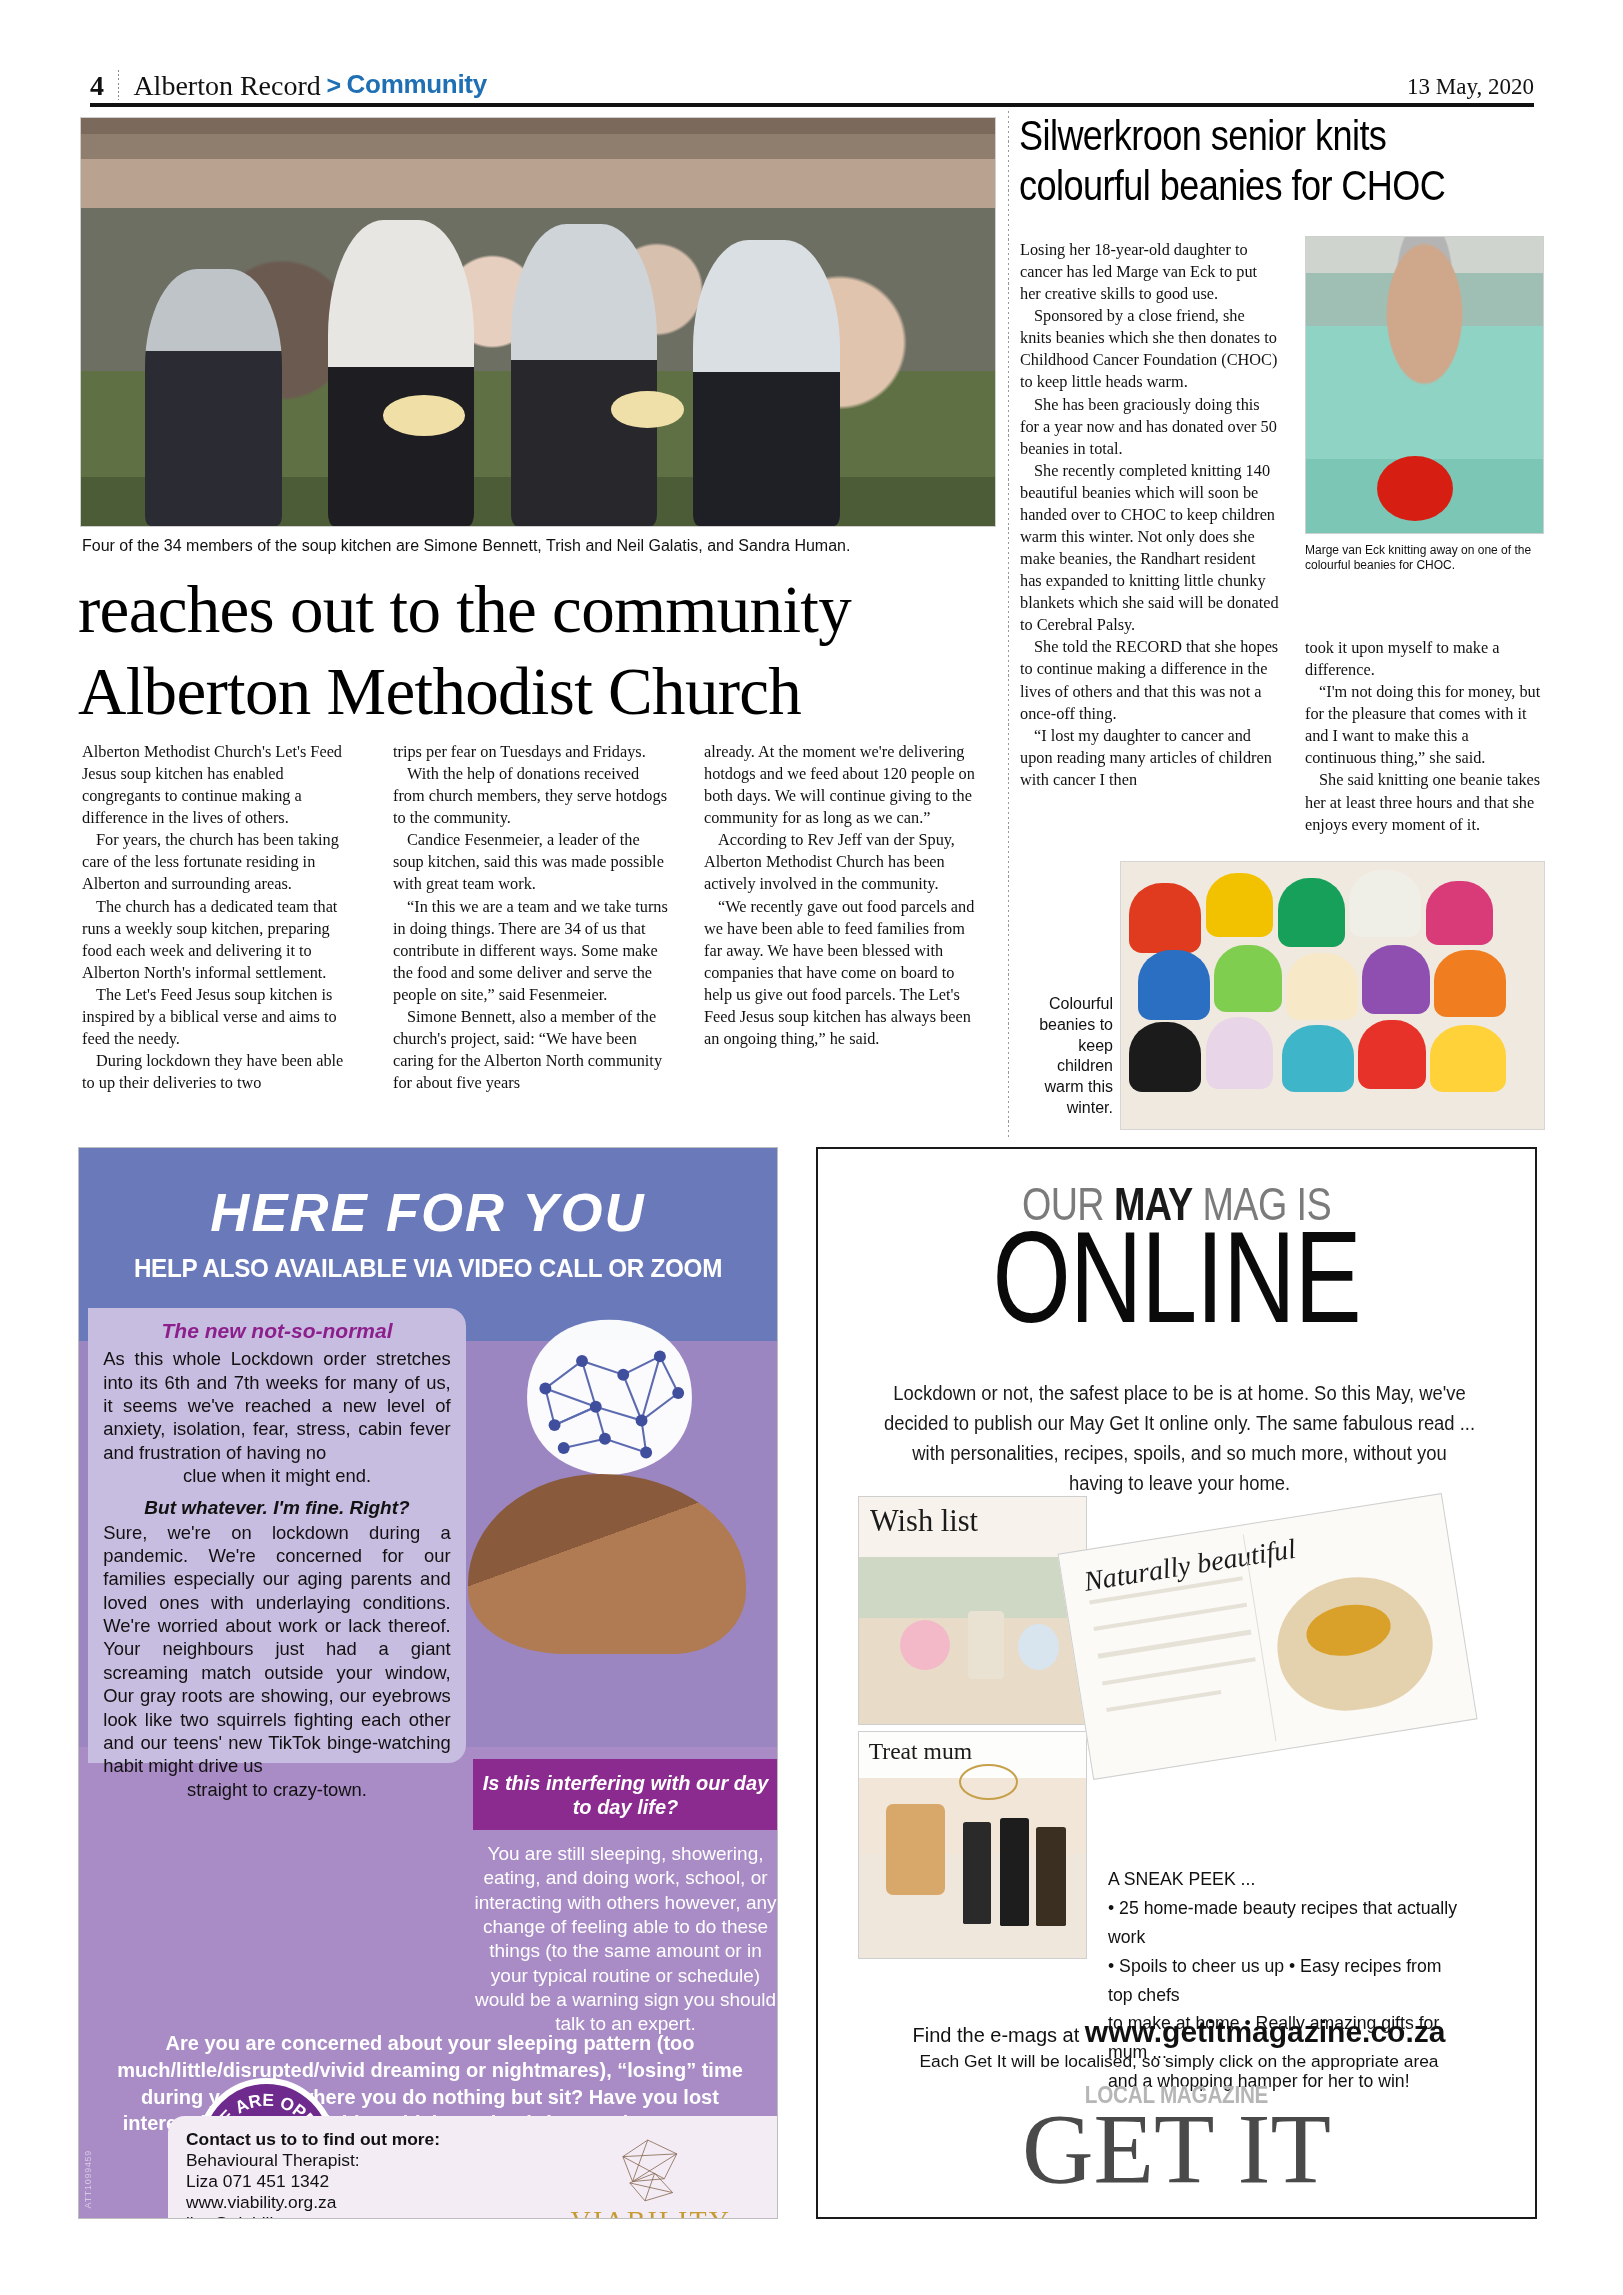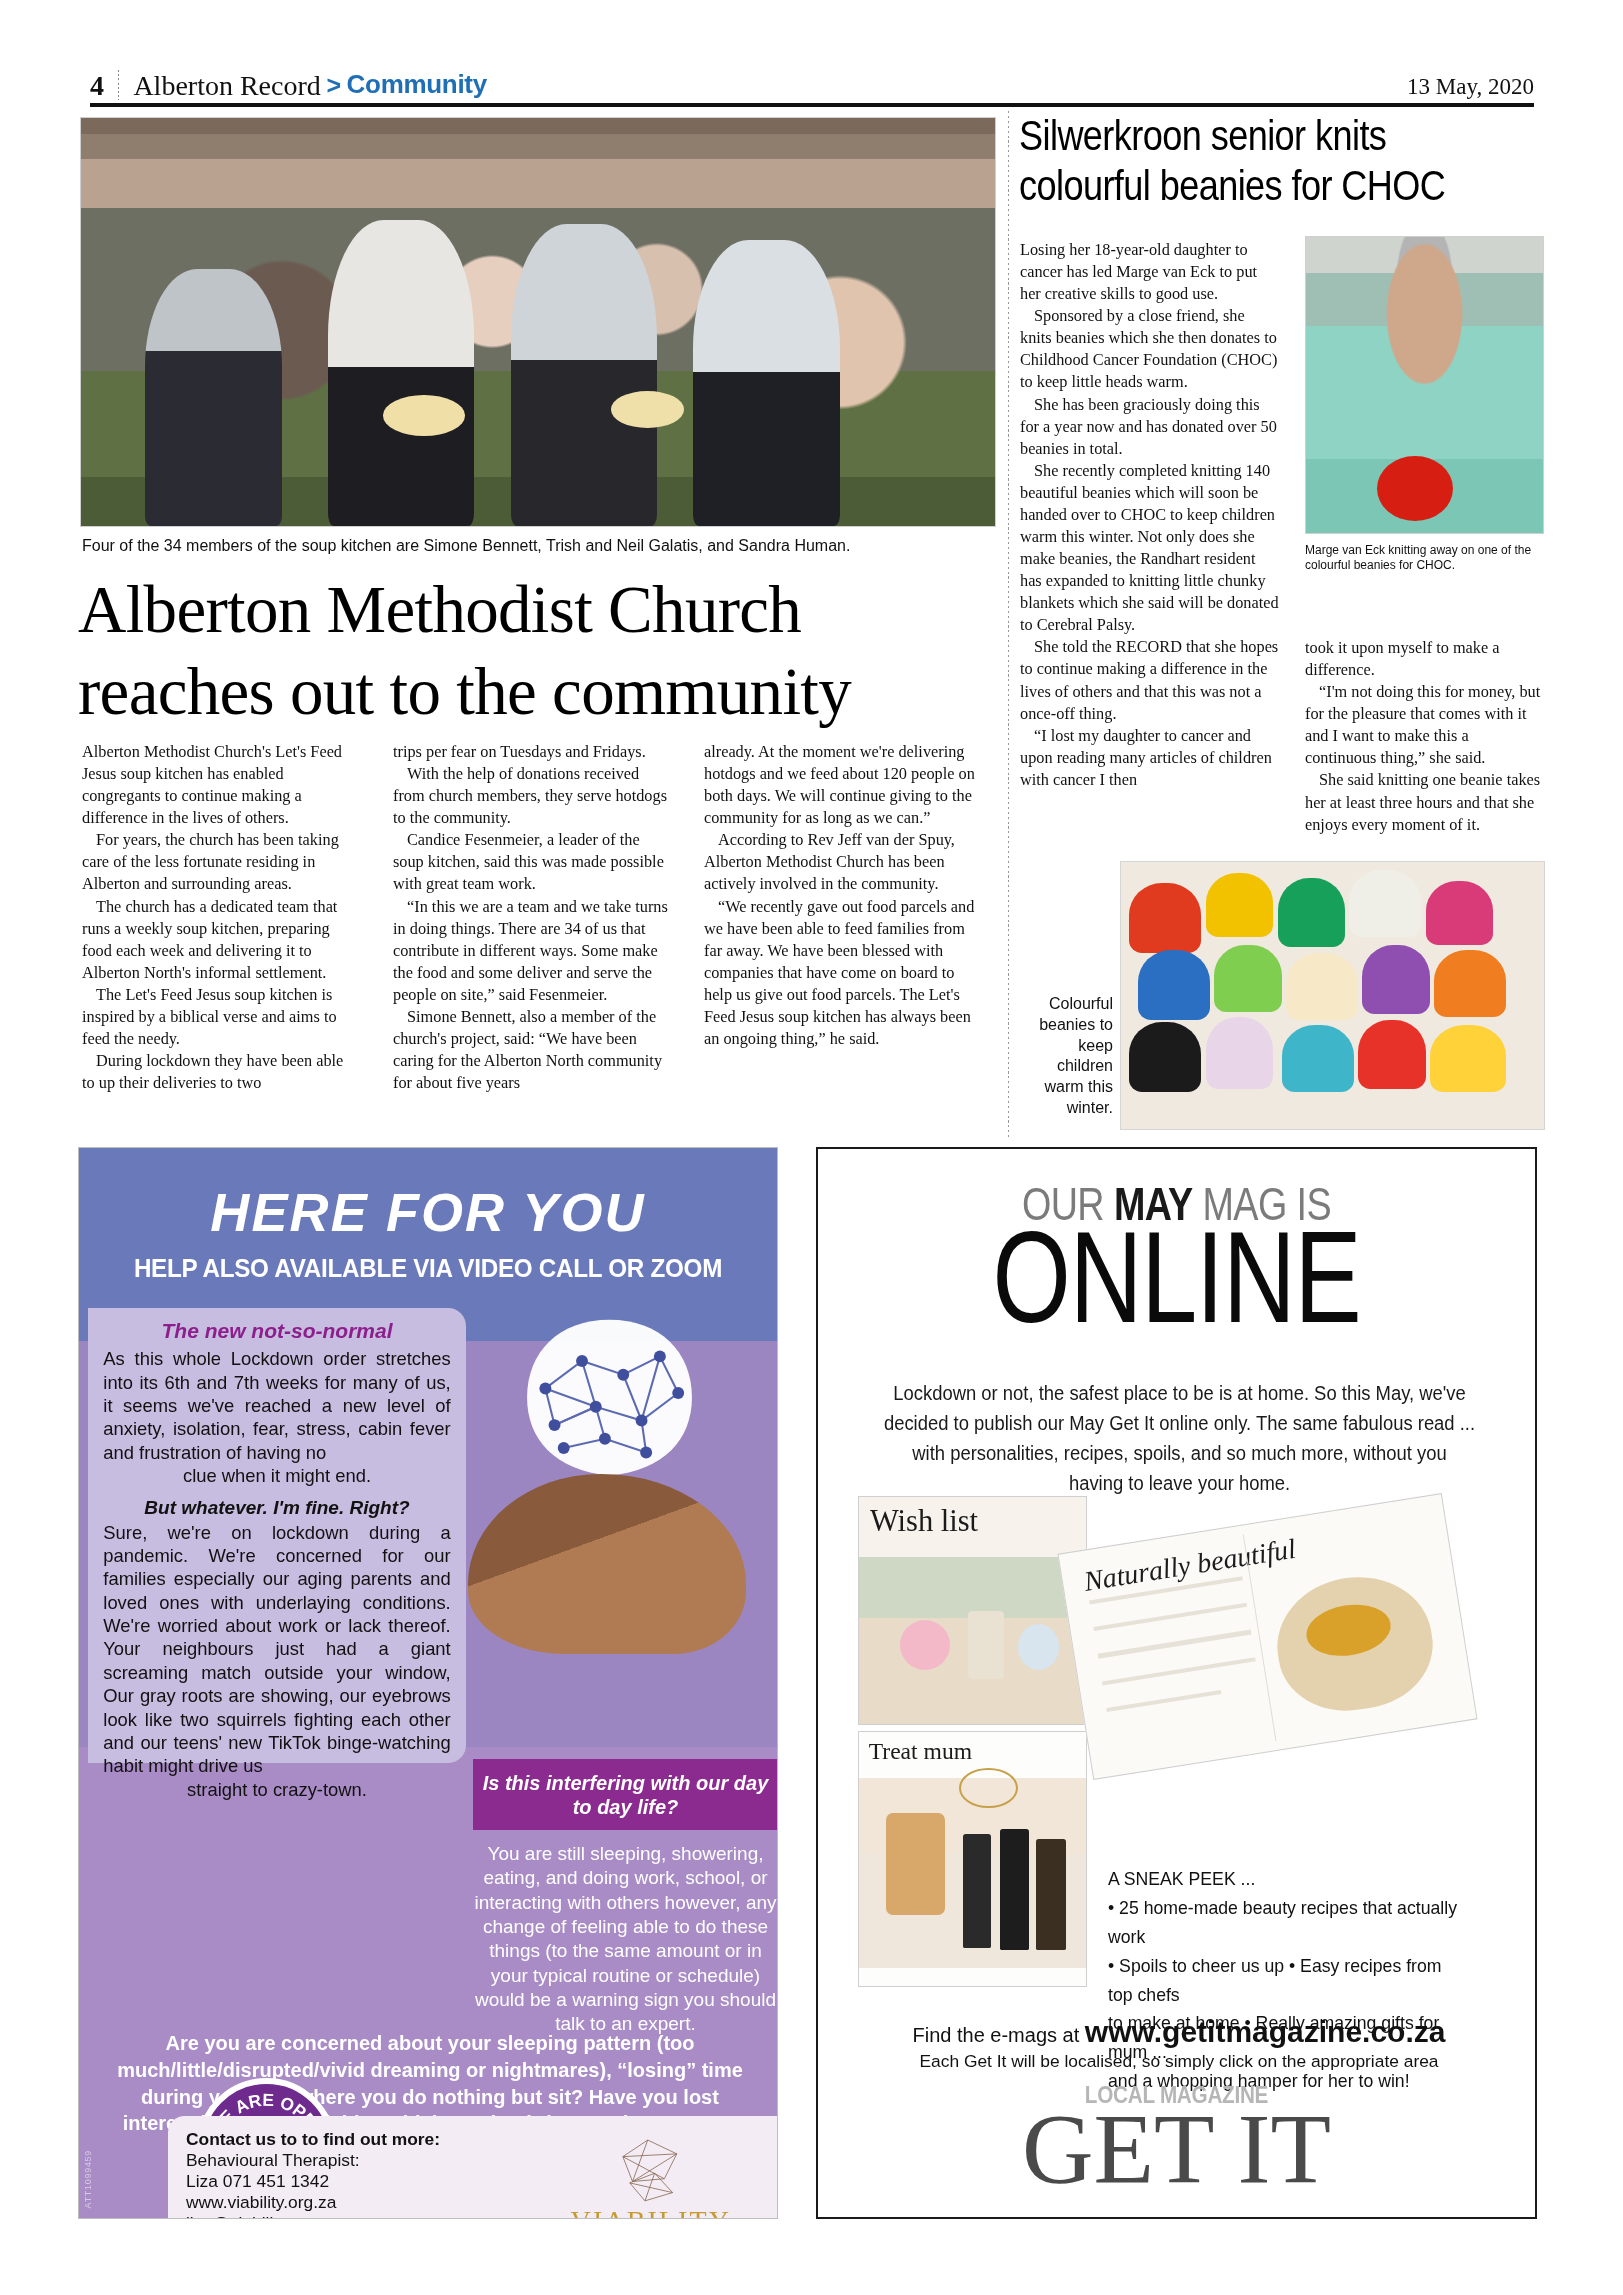--- a/index.html
+++ b/index.html
@@ -142,21 +142,21 @@
   .online { position:absolute; left:0; top:64px; width:100%; text-align:center;
     font-family:"Liberation Sans",sans-serif; font-size:129px; font-weight:400; color:#0a0a0a;
     line-height:1; transform:scaleX(0.78); letter-spacing:-1.4px; }
   .ar-intro { position:absolute; left:49px; top:229px; width:625px; text-align:center;
     font-family:"Liberation Sans",sans-serif; font-size:19.4px; line-height:1.55; color:#1a1a1a;
     transform:scaleX(0.95); }
 
   .mag-stack { position:absolute; left:40px; top:347px; width:639px; height:472px; }
   .mag-a { position:absolute; left:0; top:0; width:229px; height:229px; background:#f7f3ec;
     border:0.7px solid #cfcfcf; overflow:hidden; }
-  .mag-b { position:absolute; left:0; top:235px; width:229px; height:256px; background:#fdfdfb;
+  .mag-b { position:absolute; left:0; top:235px; width:229px; height:228px; background:#fdfdfb;
     border:0.7px solid #cfcfcf; overflow:hidden; }
   .mag-c { position:absolute; left:215px; top:26px; width:389px; height:229px;
     background:#fbfaf6; border:0.7px solid #cfcfcf; transform:rotate(-9deg); overflow:hidden; }
   .mag-title-a { font-family:"Liberation Serif",serif; font-size:30.5px; color:#1b1b1b; padding:7px 0 0 11px; }
   .mag-title-b { font-family:"Liberation Serif",serif; font-size:23.6px; color:#1b1b1b; padding:5.6px 0 0 9.7px; }
   .mag-title-c { font-family:"Liberation Serif",serif; font-style:italic; font-size:28px; color:#1b1b1b;
     padding:15.3px 0 0 21px; }
 
   .sneak { position:absolute; left:290px; top:716px; width:389px;
     font-family:"Liberation Sans",sans-serif; font-size:19px; line-height:1.52; color:#111;
@@ -191,22 +191,22 @@
     <div class="mp-fig" style="left:7%;width:15%;height:63%;background:linear-gradient(#bfc4c8 0 32%,#2b2b33 32% 100%);"></div>
     <div class="mp-fig" style="left:27%;width:16%;height:75%;background:linear-gradient(#e8e6e2 0 48%,#1d1d22 48% 100%);"></div>
     <div class="mp-fig" style="left:47%;width:16%;height:74%;background:linear-gradient(#cfd4d8 0 45%,#27272c 45% 100%);"></div>
     <div class="mp-fig" style="left:67%;width:16%;height:70%;background:linear-gradient(#dadfe3 0 46%,#1f1f26 46% 100%);"></div>
     <div class="mp-fig" style="left:33%;bottom:22%;width:9%;height:10%;border-radius:50%;background:#f0dfa6;"></div>
     <div class="mp-fig" style="left:58%;bottom:24%;width:8%;height:9%;border-radius:50%;background:#efdfa8;"></div>
   </div>
   <div class="main-caption">Four of the 34 members of the soup kitchen are Simone Bennett, Trish and Neil Galatis, and Sandra Human.</div>
 
   <div class="main-headline">
+    <div>reaches out to the community</div>
     <div>Alberton Methodist Church</div>
-    <div>reaches out to the community</div>
   </div>
 
   <div class="main-cols">
     <div class="col">
       <p class="first">Alberton Methodist Church's Let's Feed Jesus soup kitchen has enabled congregants to continue making a difference in the lives of others.</p>
       <p>For years, the church has been taking care of the less fortunate residing in Alberton and surrounding areas.</p>
       <p>The church has a dedicated team that runs a weekly soup kitchen, preparing food each week and delivering it to Alberton North's informal settlement.</p>
       <p>The Let's Feed Jesus soup kitchen is inspired by a biblical verse and aims to feed the needy.</p>
       <p>During lockdown they have been able to up their deliveries to two</p>
     </div>

